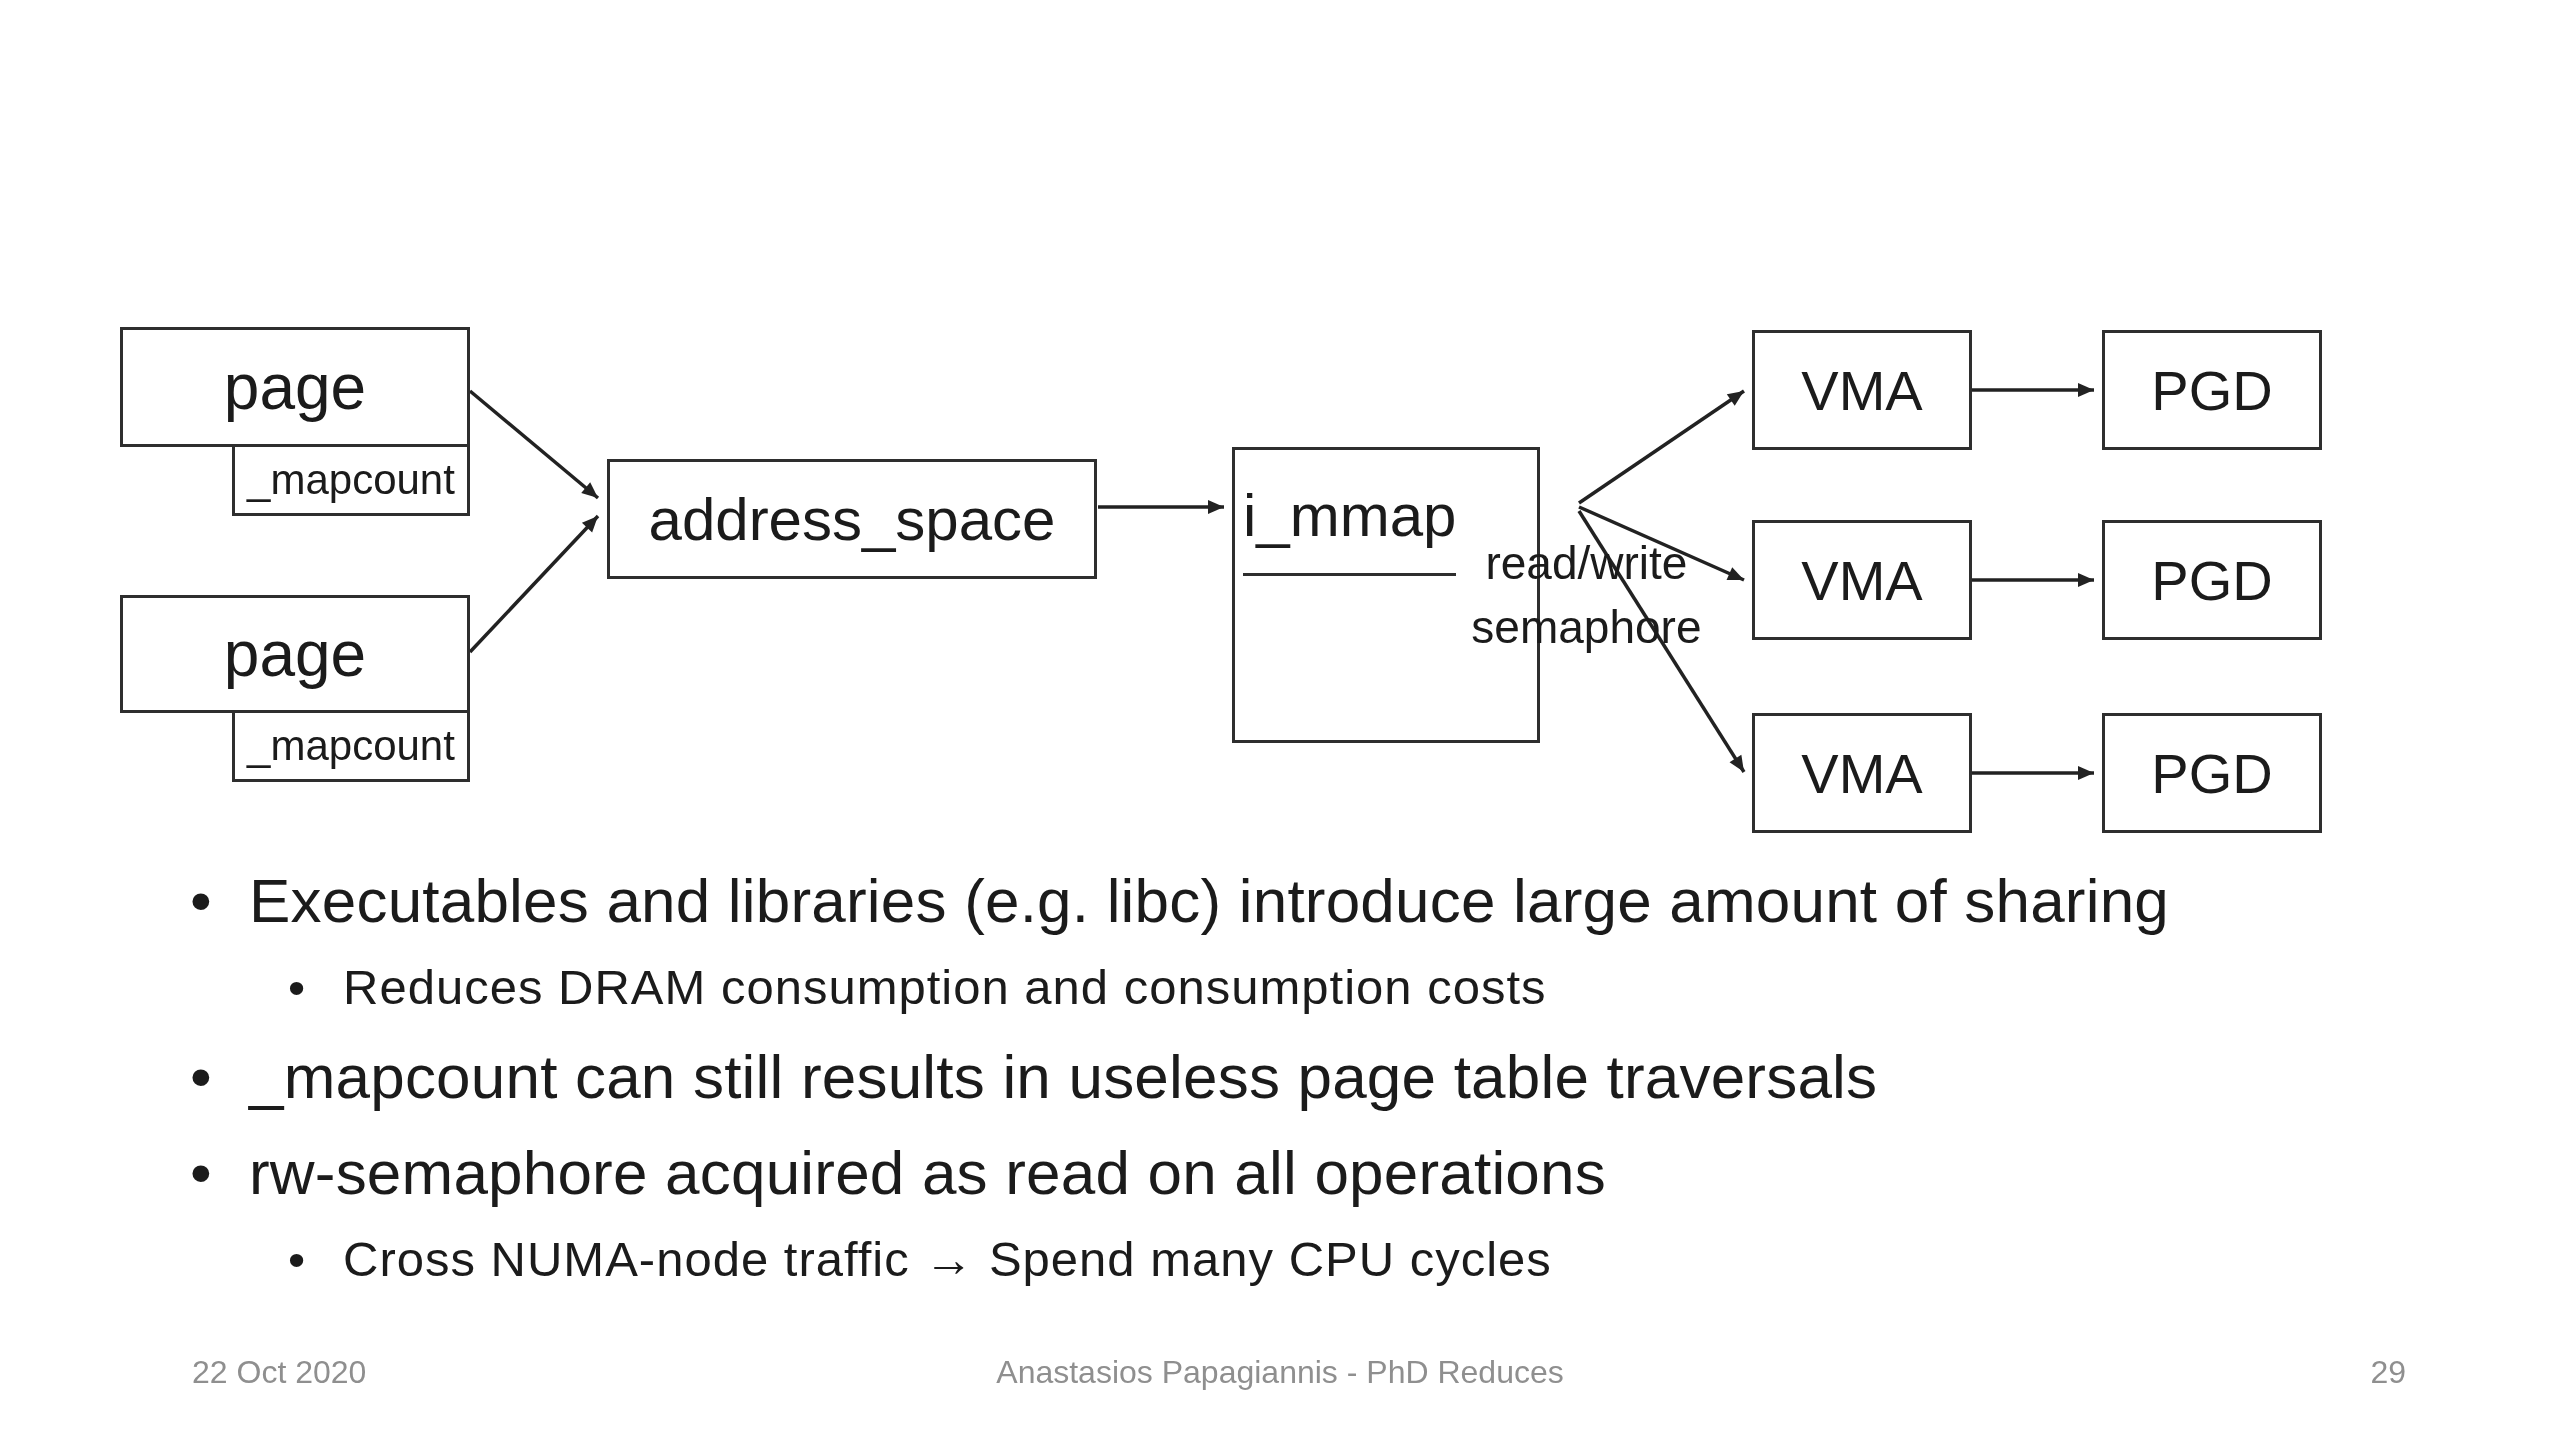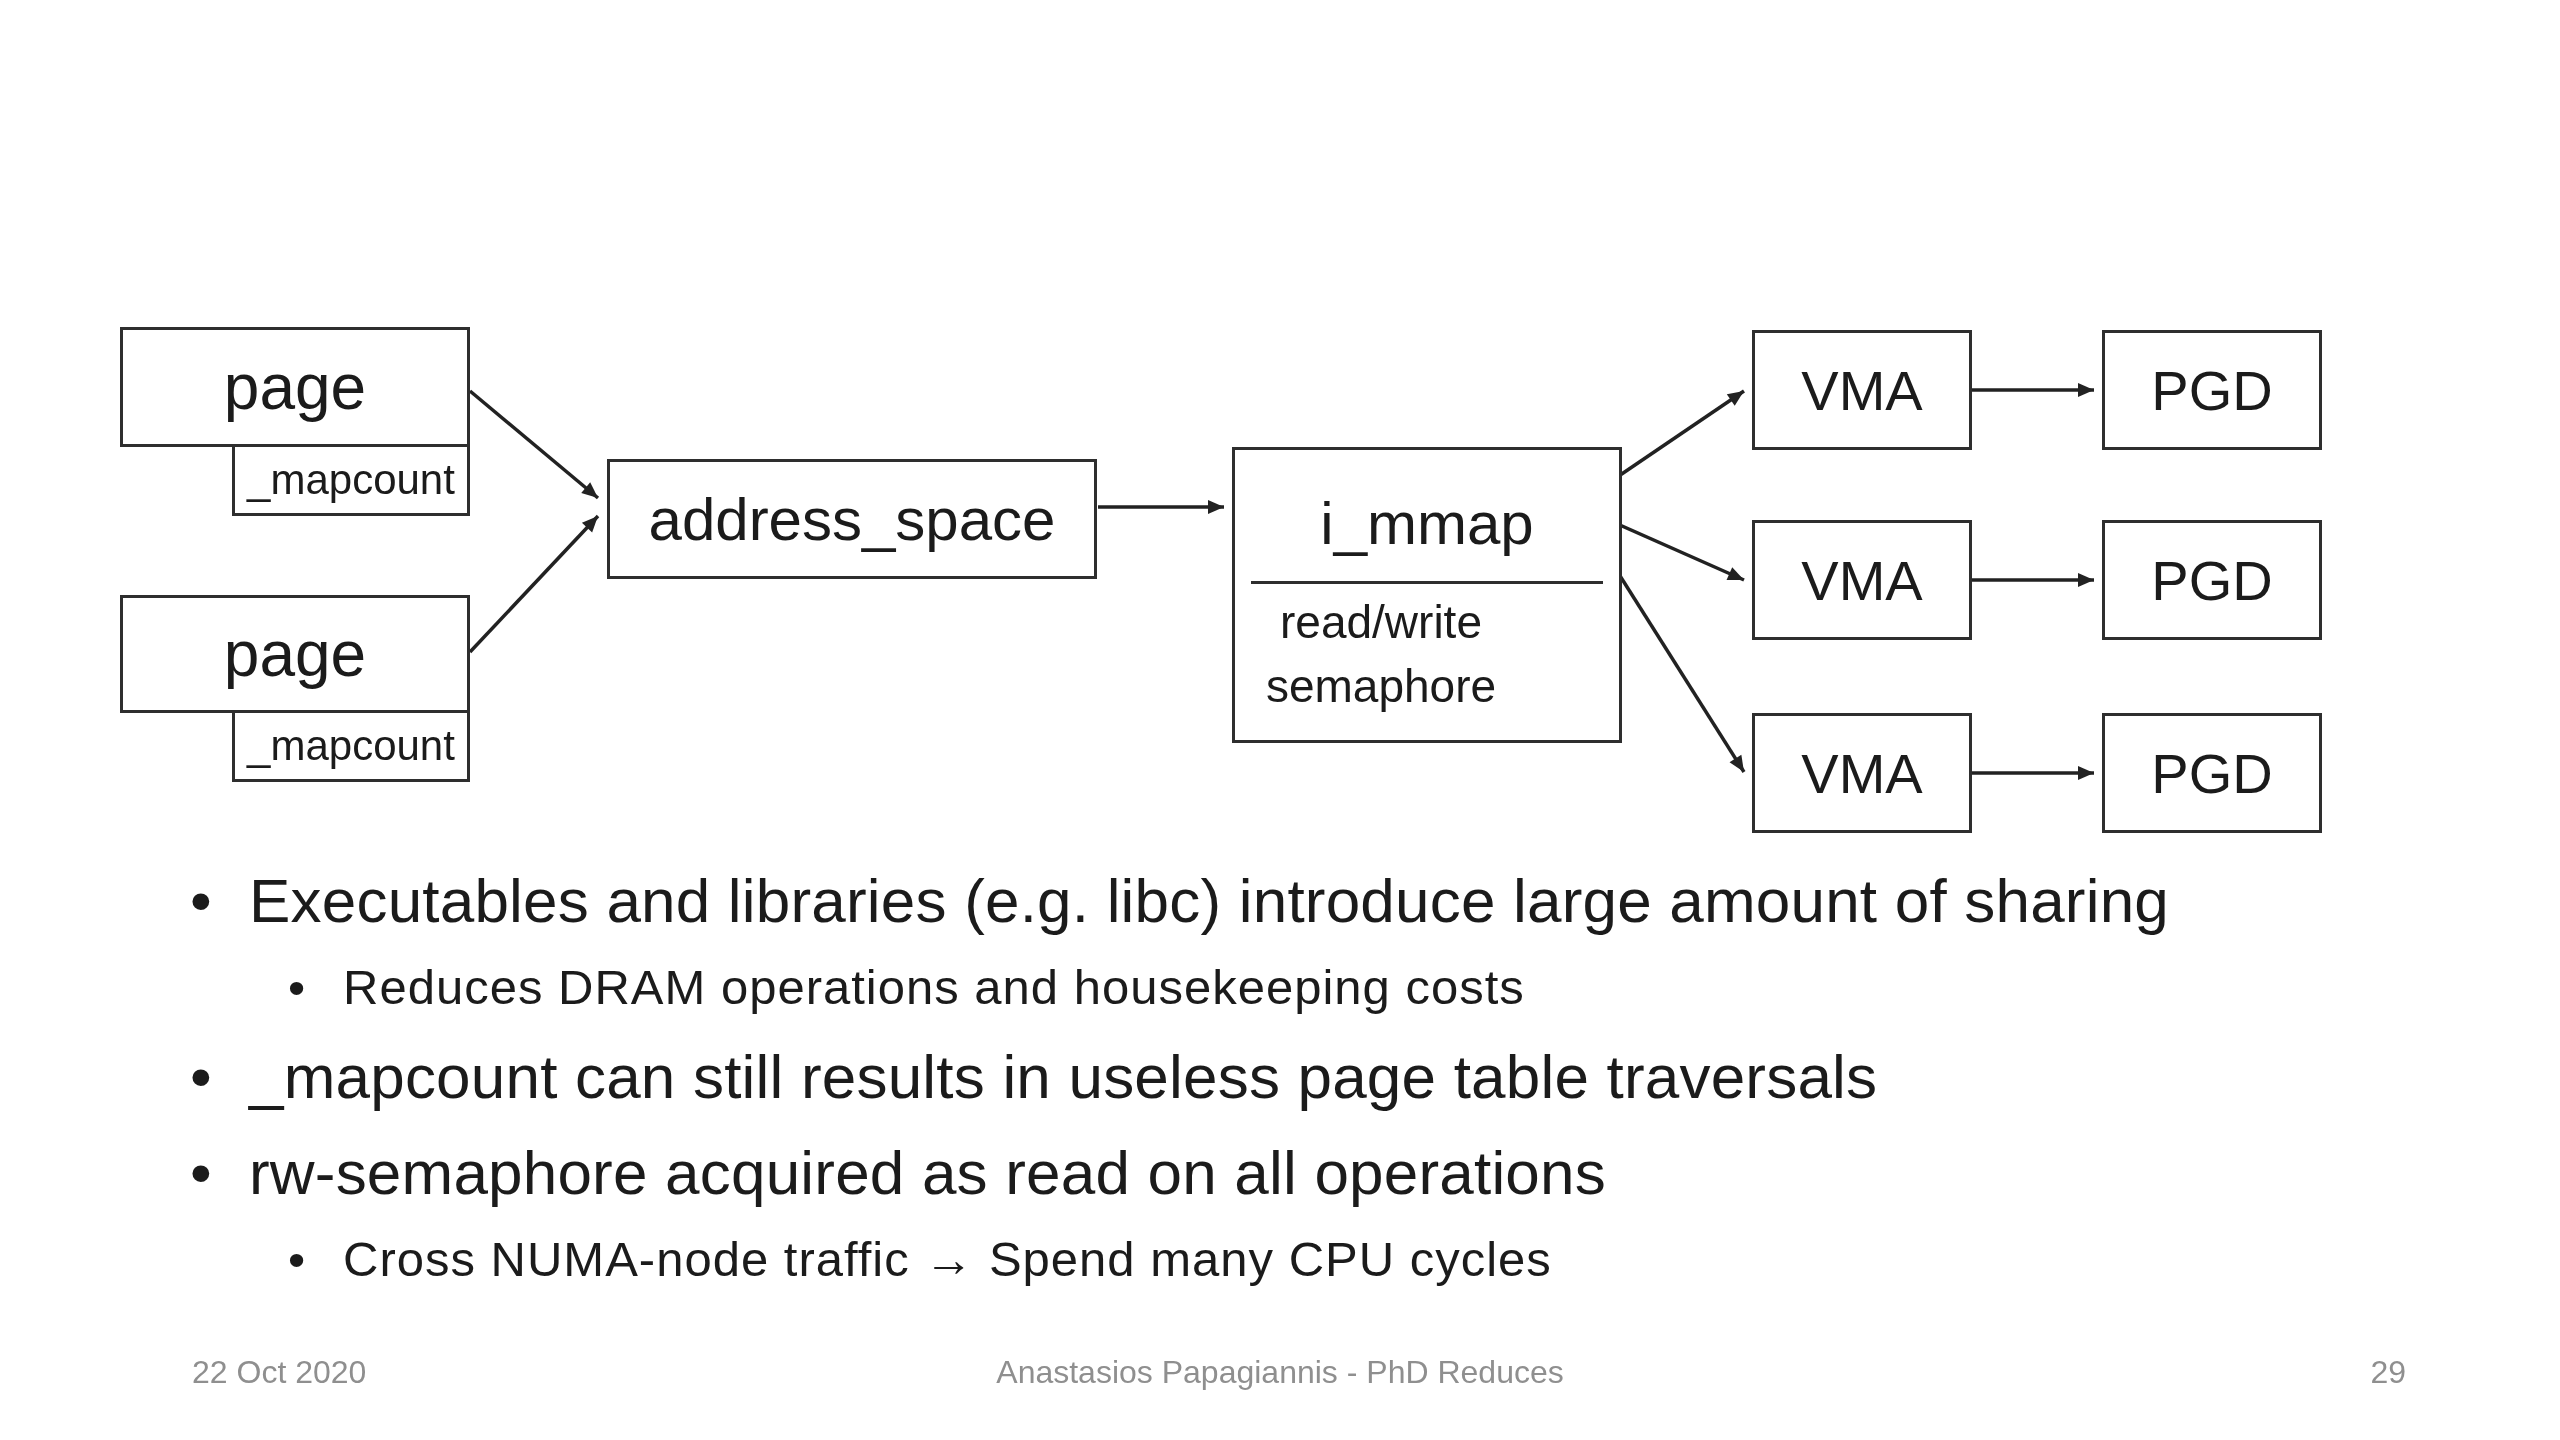--- a/index.html
+++ b/index.html
@@ -48,23 +48,23 @@
     color: #1b1b1b;
   }
   .box-page      { left: 120px; width: 350px; height: 120px; font-size: 64px; }
   .box-page.top  { top: 327px; }
   .box-page.bot  { top: 595px; height: 118px; }
   .box-mapcount      { left: 232px; width: 238px; height: 72px; font-size: 42px; z-index: 3; }
   .box-mapcount.top  { top: 444px; }
   .box-mapcount.bot  { top: 710px; }
   .box-address { left: 607px; top: 447px; width: 490px; height: 120px; font-size: 60px; margin-top: 12px; }
   .box-immap {
-    left: 1232px; top: 447px; width: 390px; height: 296px;
-    flex-direction: column; align-items: stretch; justify-content: flex-start;
-    padding: 16px;
+    left: 1232px; top: 447px; width: 308px; height: 296px;
+    align-items: stretch; justify-content: flex-start;
+    padding: 8px;
   }
   .immap-top {
     height: 115px;
     border-bottom: 3px solid #2e2e2e;
     display: flex; align-items: center; justify-content: center;
     font-size: 60px;
   }
   .immap-bottom {
     flex: 1;
     display: flex; align-items: center; justify-content: flex-start;
@@ -188,21 +188,21 @@
   <div class="dbox box-pgd row3">
     <span>PGD</span>
   </div>
 
   <div class="bullet l1 b1">
     <span class="marker">•</span>
     <span>Executables and libraries (e.g. libc) introduce large amount of sharing</span>
   </div>
   <div class="bullet l2 b2">
     <span class="marker">•</span>
-    <span>Reduces DRAM operations and housekeeping costs</span>
+    <span>Reduces DRAM consumption and consumption costs</span>
   </div>
   <div class="bullet l1 b3">
     <span class="marker">•</span>
     <span>_mapcount can still results in useless page table traversals</span>
   </div>
   <div class="bullet l1 b4">
     <span class="marker">•</span>
     <span>rw-semaphore acquired as read on all operations</span>
   </div>
   <div class="bullet l2 b5">

